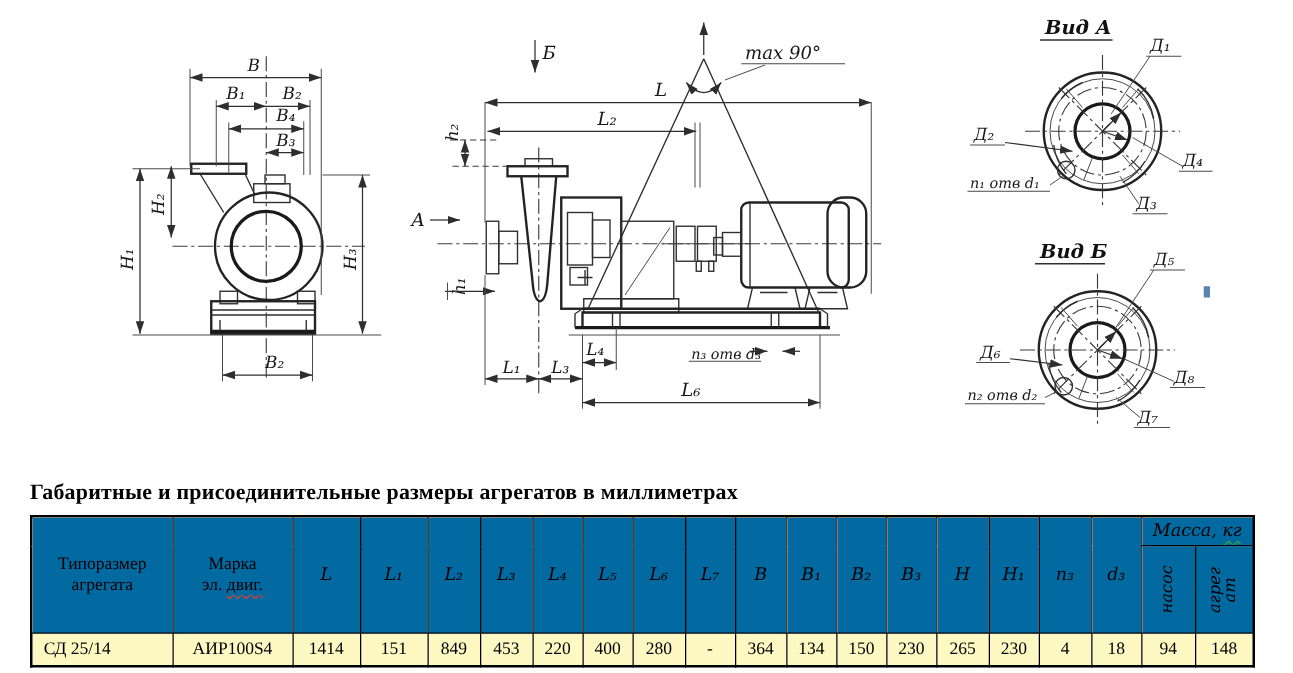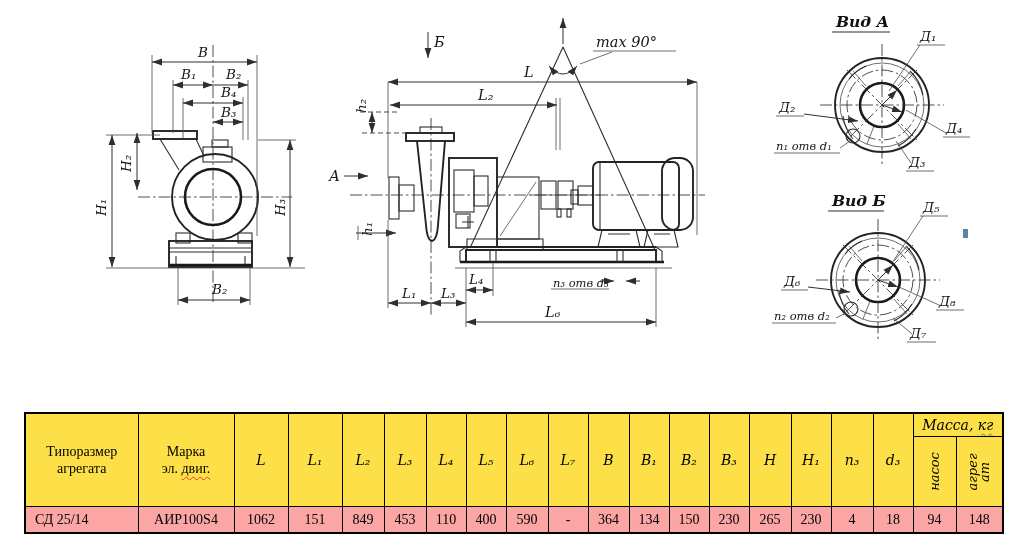--- a/index.html
+++ b/index.html
@@ -17,30 +17,30 @@
   text.lbl{font:italic 13.5px "DejaVu Serif",serif;fill:#161616;stroke:none;}
   text.sm {font:italic 11.5px "DejaVu Serif",serif;fill:#161616;stroke:none;}
   text.ttl{font:italic 600 15.5px "DejaVu Serif",serif;fill:#111;stroke:none;}
   
   .section-title{position:absolute;left:24px;top:383px;width:990px;margin:0;
     font:bold 17.5px "Liberation Serif",serif;color:#000;letter-spacing:.2px;}
   
   table.dims{position:absolute;left:24px;top:412px;border-collapse:collapse;table-layout:fixed;
     width:979px;border:2px solid #000;}
   table.dims th,table.dims td{border:1px solid #000;padding:0;overflow:hidden;}
-  table.dims th{background:#fde047;font-weight:normal;vertical-align:middle;text-align:center;}
+  table.dims th{background:#0369a1;font-weight:normal;vertical-align:middle;text-align:center;}
   th.big{font:bold 14px "Liberation Serif",serif;line-height:1.25;}
   th.dimh{font:italic 600 14px "DejaVu Serif",serif;}
   th.massh{font:italic 14px "DejaVu Serif",serif;height:22px;}
   th.sub{height:69px;}
   .rot{transform:rotate(-90deg);font:italic 13px "DejaVu Serif",serif;white-space:nowrap;}
   .rot-wrap{transform:rotate(-90deg);font:italic 13px "DejaVu Serif",serif;width:44px;
     word-break:break-all;line-height:12px;text-align:center;white-space:normal;}
   .subcell{display:flex;align-items:center;justify-content:center;height:69px;}
-  td.val{font:14px "Liberation Serif",serif;text-align:center;height:25px;background:#fca5a5;color:#000;}
+  td.val{font:14px "Liberation Serif",serif;text-align:center;height:25px;background:#fef9c3;color:#000;}
   td.val.first{text-align:left;padding-left:9px;}
   .misspell{text-decoration-line:underline;text-decoration-style:wavy;
     text-decoration-color:#e03c31;text-decoration-thickness:1px;text-underline-offset:3px;font-family:Liberation Serif, serif;}
   .grammar{text-decoration-line:underline;text-decoration-style:wavy;
     text-decoration-color:#3a9e4c;text-decoration-thickness:1px;text-underline-offset:3px;}
 </style>
 </head>
 <body>
 
 <div class="canvas">
@@ -235,20 +235,21 @@
       <path class="thin" d="M936 310 H964 M939 305 L899 287"></path>
       <text class="lbl" x="910" y="338">Д₇</text>
       <path class="thin" d="M907 342 H936 M912 334 L893 318"></path>
       <text class="sm" x="774" y="320">n₂ отв d₂</text>
       <path class="thin" d="M772 323 H836 M836 318 L846 313"></path>
     </g>
     <rect x="963" y="229" width="5" height="9" fill="#5b84ad"></rect>
   </g>
 </svg>
 
+<h2 class="section-title">Габаритные и присоединительные размеры агрегатов в миллиметрах</h2>
 
 <table class="dims">
   <colgroup>
     <col style="width:113px">
         <col style="width:96px">
     <col style="width:54px">
         <col style="width:54px">
         <col style="width:42px">
         <col style="width:42px">
     <col style="width:40px">
@@ -299,27 +300,27 @@
           </th>
     <th class="sub">
             <div class="subcell">
               <div class="rot-wrap">агрегат</div>
             </div>
           </th>
   </tr>
   <tr>
     <td class="val first">СД 25/14</td>
     <td class="val">АИР100S4</td>
-    <td class="val">1062</td>
+    <td class="val">1414</td>
     <td class="val">151</td>
     <td class="val">849</td>
     <td class="val">453</td>
-    <td class="val">110</td>
+    <td class="val">220</td>
     <td class="val">400</td>
-    <td class="val">590</td>
+    <td class="val">280</td>
     <td class="val">-</td>
     <td class="val">364</td>
     <td class="val">134</td>
     <td class="val">150</td>
     <td class="val">230</td>
     <td class="val">265</td>
     <td class="val">230</td>
     <td class="val">4</td>
     <td class="val">18</td>
     <td class="val">94</td>

